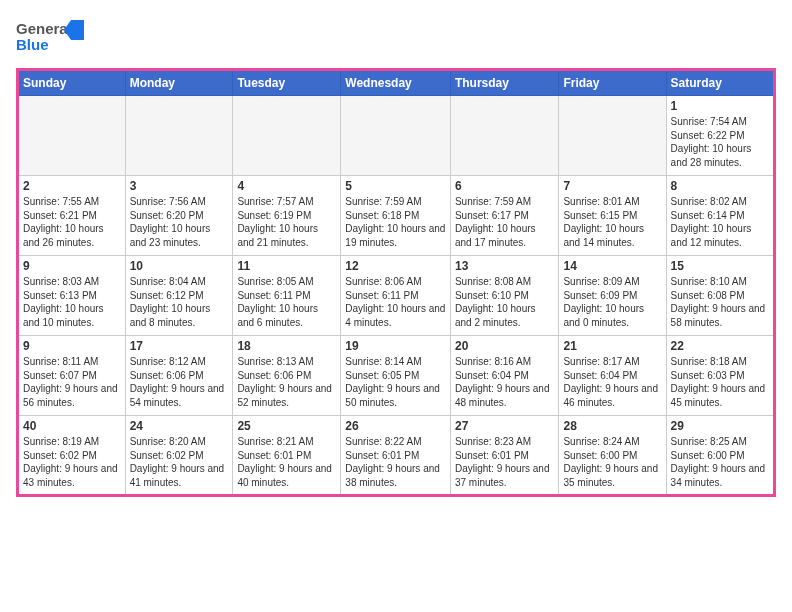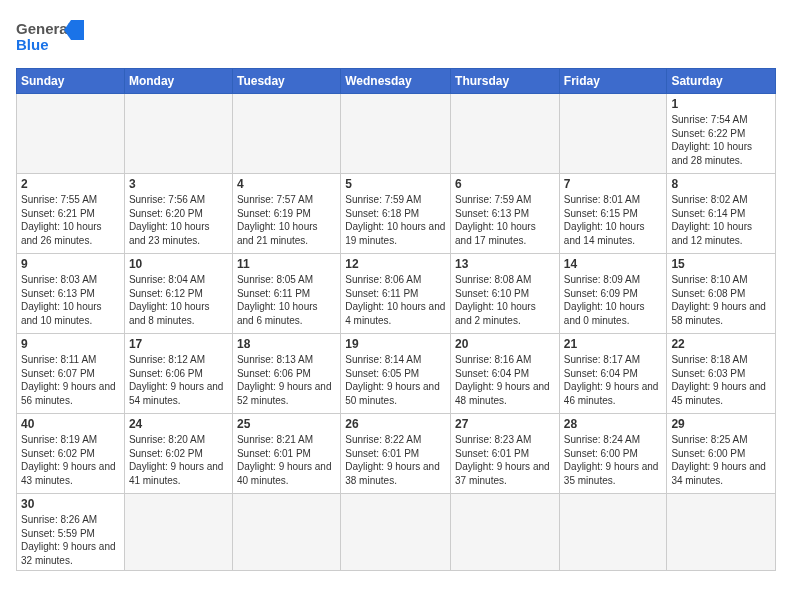--- a/index.html
+++ b/index.html
@@ -29,21 +29,21 @@
       font-weight: 300;
       color: #333;
     }
     .location {
       font-size: 13px;
       color: #555;
     }
     .calendar {
       width: 100%;
       border-collapse: collapse;
-      border: 1px solid #ec4899;
+      border: 3px solid #ec4899;
     }
     .calendar th {
       background-color: #3d6bcc;
       color: #fff;
       font-size: 12px;
       font-weight: bold;
       padding: 5px 4px;
       text-align: left;
       border: 1px solid #3060bb;
     }
@@ -140,21 +140,21 @@
         </td>
         <td>
           <div class="day-number">5</div>
           <div class="day-info">Sunrise: 7:59 AM
 Sunset: 6:18 PM
 Daylight: 10 hours and 19 minutes.</div>
         </td>
         <td>
           <div class="day-number">6</div>
           <div class="day-info">Sunrise: 7:59 AM
-Sunset: 6:13 PM
+Sunset: 6:17 PM
 Daylight: 10 hours and 17 minutes.</div>
         </td>
         <td>
           <div class="day-number">7</div>
           <div class="day-info">Sunrise: 8:01 AM
 Sunset: 6:15 PM
 Daylight: 10 hours and 14 minutes.</div>
         </td>
         <td>
           <div class="day-number">8</div>
@@ -288,28 +288,14 @@
 Sunset: 6:00 PM
 Daylight: 9 hours and 35 minutes.</div>
         </td>
         <td>
           <div class="day-number">29</div>
           <div class="day-info">Sunrise: 8:25 AM
 Sunset: 6:00 PM
 Daylight: 9 hours and 34 minutes.</div>
         </td>
       </tr>
-      <tr>
-        <td class="last-row">
-          <div class="day-number">30</div>
-          <div class="day-info">Sunrise: 8:26 AM
-Sunset: 5:59 PM
-Daylight: 9 hours and 32 minutes.</div>
-        </td>
-        <td class="last-row empty"></td>
-        <td class="last-row empty"></td>
-        <td class="last-row empty"></td>
-        <td class="last-row empty"></td>
-        <td class="last-row empty"></td>
-        <td class="last-row empty"></td>
-      </tr>
     </tbody>
 </table>
 
 </body></html>

